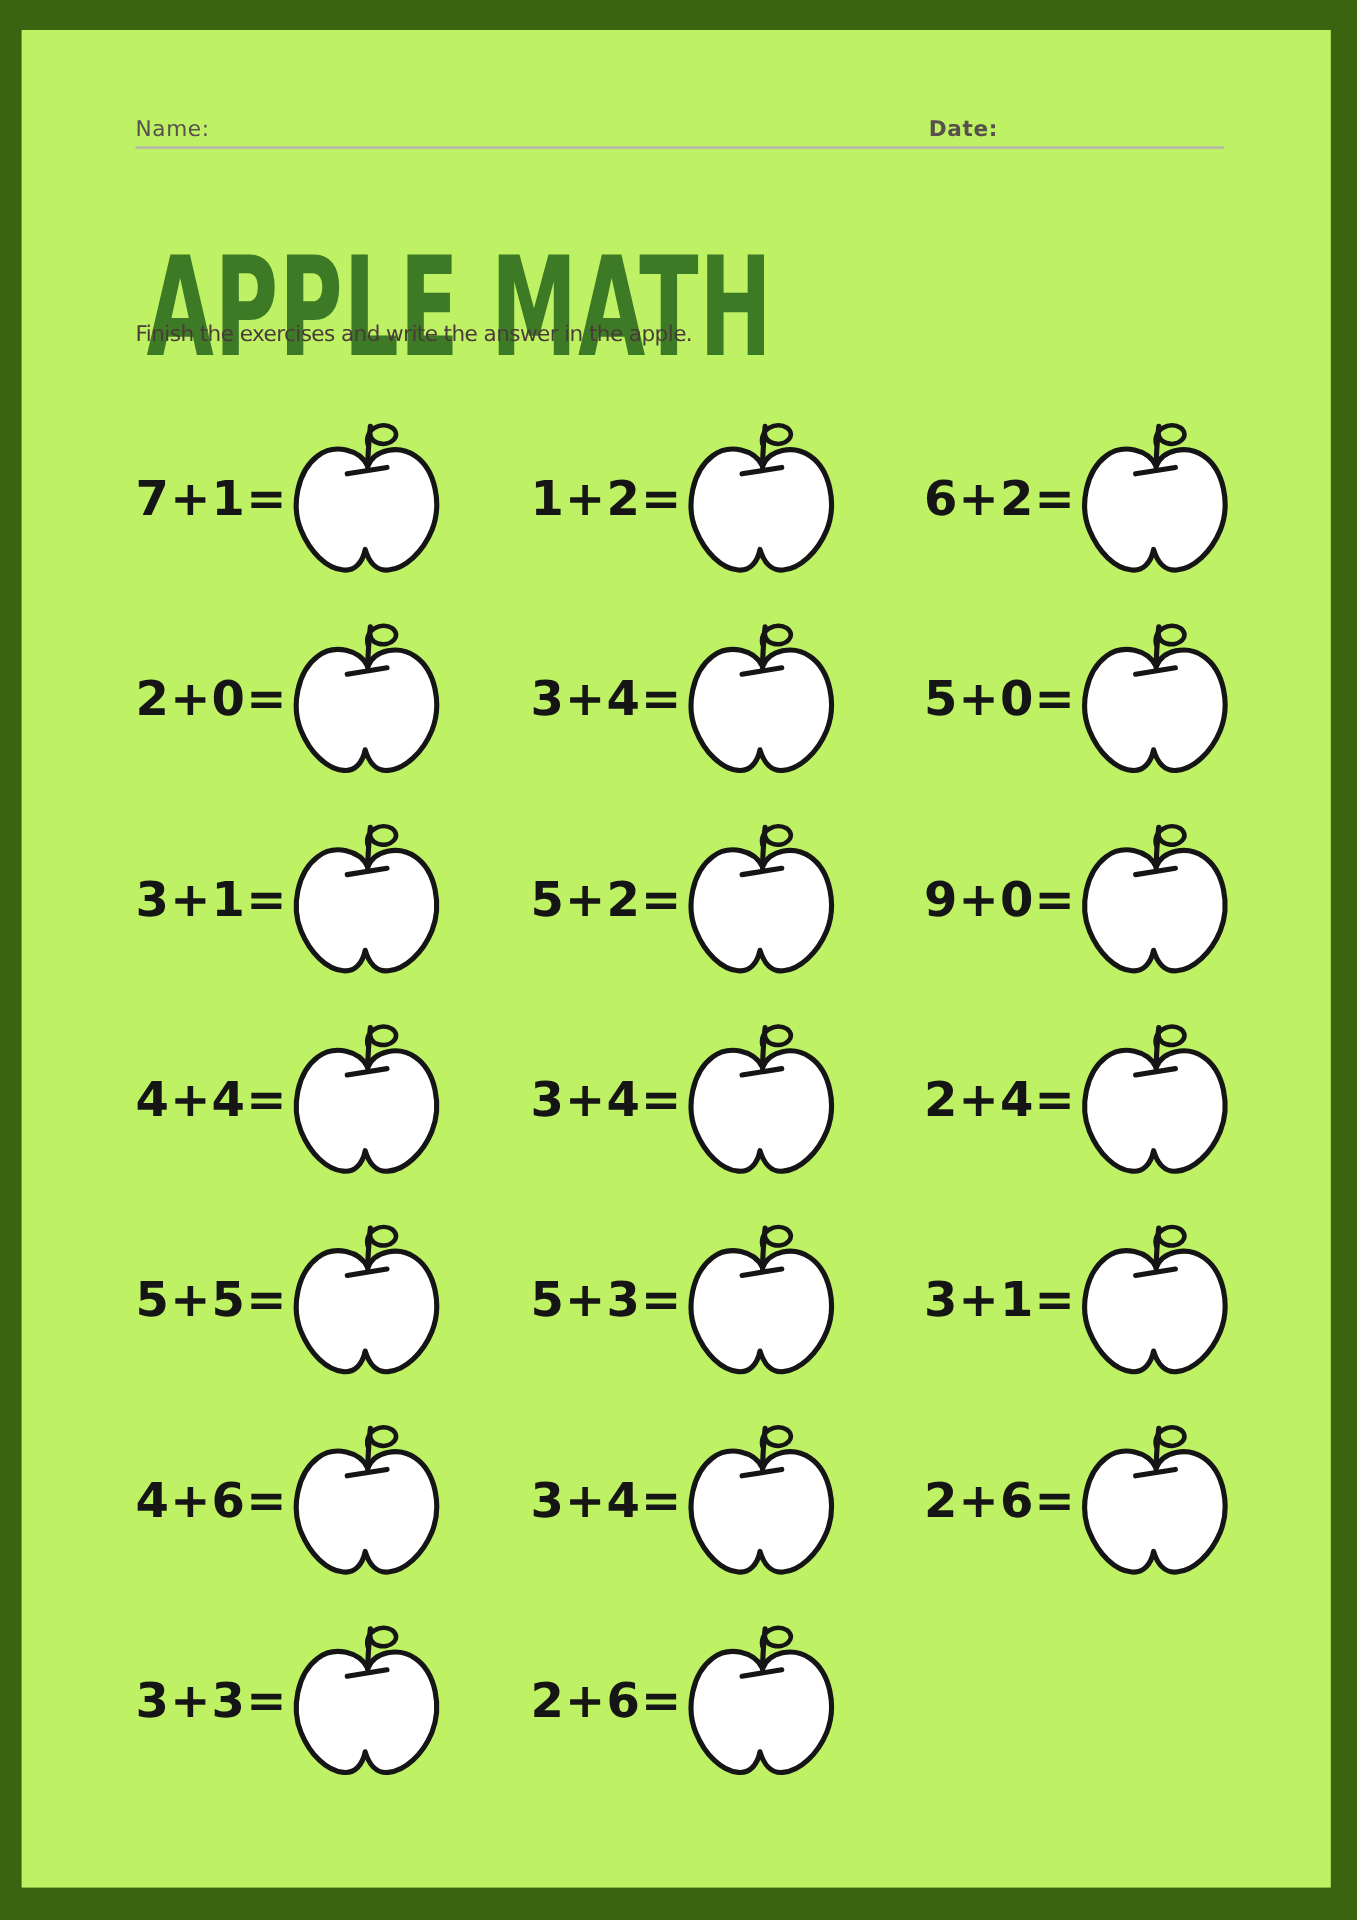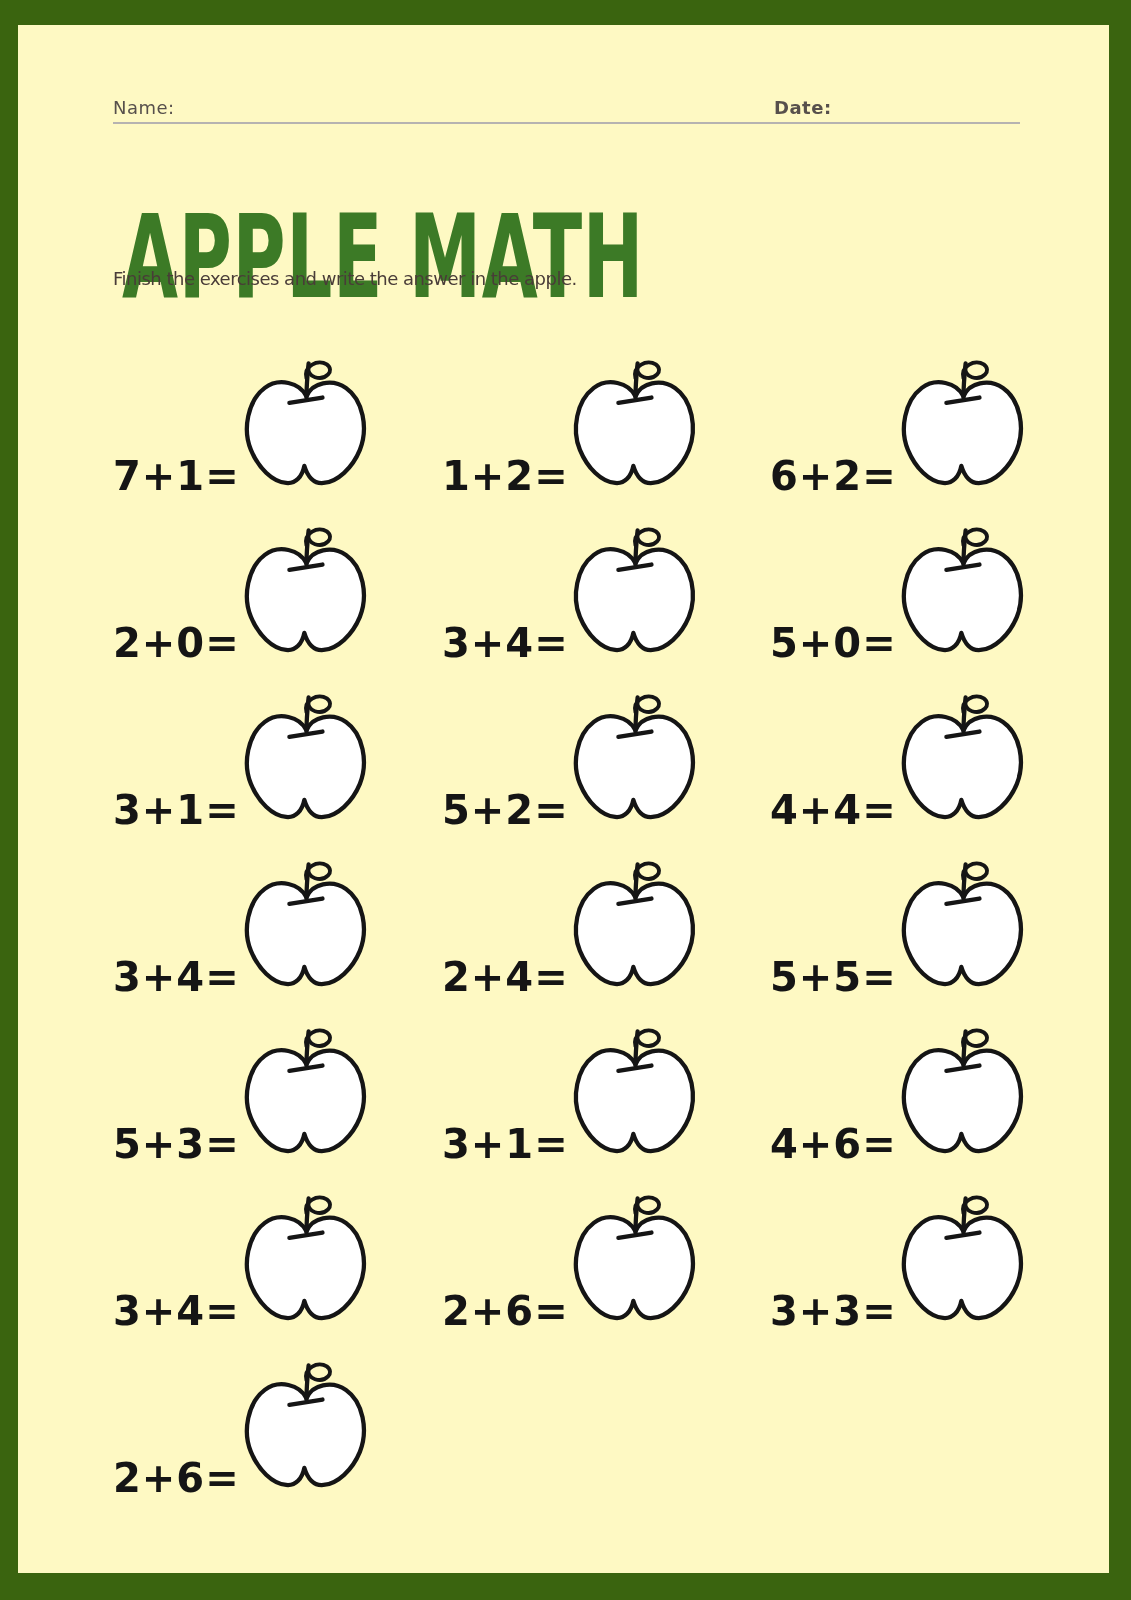--- a/index.html
+++ b/index.html
@@ -7,21 +7,21 @@
   body {
     position: relative;
     background: #3a640f;
     font-family: "DejaVu Sans", sans-serif;
     overflow: hidden;
   }
   .sheet {
     position: absolute;
     left: 18px; top: 25px;
     width: 1091px; height: 1548px;
-    background: #fef9c3;
+    background: #bef264;
   }
   .field-label {
     position: absolute;
     top: 72px;
     font-size: 18px;
     color: #57504c;
     letter-spacing: 0.5px;
   }
   .name-label { left: 95px; }
   .date-label { left: 756px; font-weight: bold; }
@@ -53,21 +53,21 @@
   }
   .exercise-grid {
     position: absolute;
     left: 95px; top: 307px;
     display: grid;
     grid-template-columns: 329px 328px 1fr;
     grid-auto-rows: 167px;
   }
   .cell {
     display: flex;
-    align-items: flex-end;
+    align-items: center;
   }
   .prob {
     width: 127px;
     font-size: 40px;
     font-weight: 700;
     letter-spacing: 1px;
     color: #151515;
     white-space: nowrap;
   }
   .apple {
@@ -148,20 +148,26 @@
         </svg>
     </div>
     <div class="cell">
       <span class="prob">5+2=</span>
       <svg class="apple" viewBox="0 0 125 132">
           <use href="#apple-shape"></use>
         </svg>
     </div>
 
     <div class="cell">
+      <span class="prob">9+0=</span>
+      <svg class="apple" viewBox="0 0 125 132">
+          <use href="#apple-shape"></use>
+        </svg>
+    </div>
+    <div class="cell">
       <span class="prob">4+4=</span>
       <svg class="apple" viewBox="0 0 125 132">
           <use href="#apple-shape"></use>
         </svg>
     </div>
     <div class="cell">
       <span class="prob">3+4=</span>
       <svg class="apple" viewBox="0 0 125 132">
           <use href="#apple-shape"></use>
         </svg>

